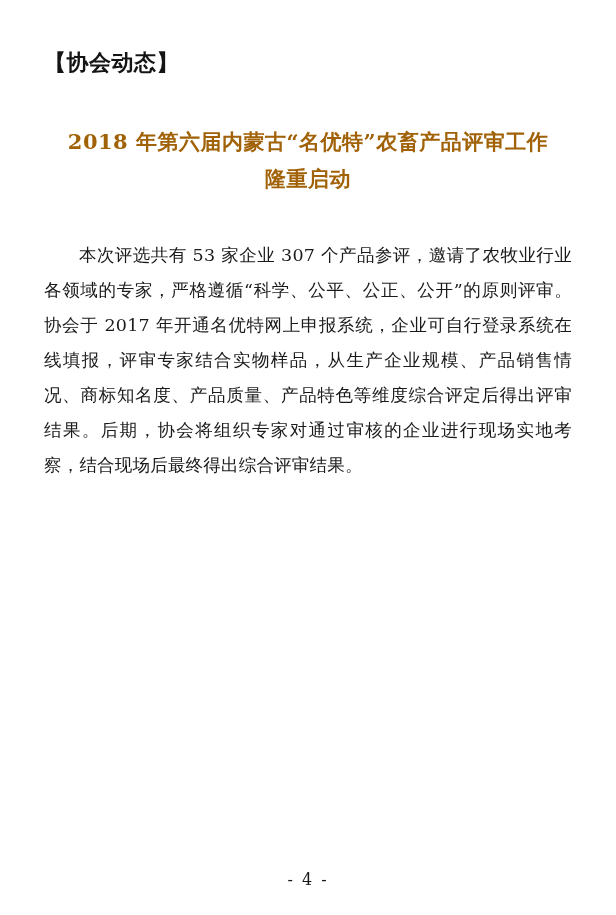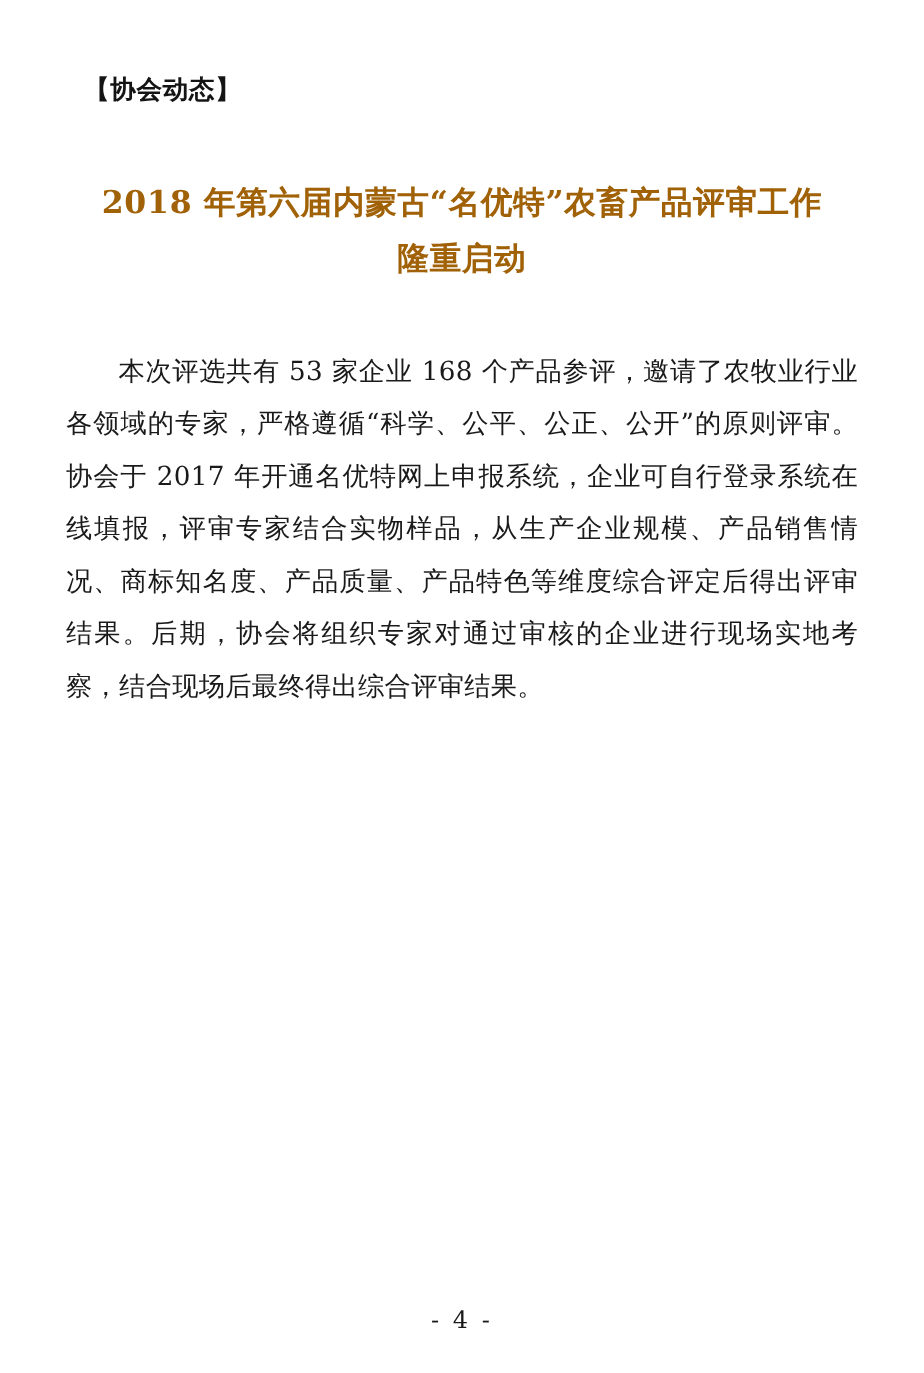--- a/index.html
+++ b/index.html
@@ -16,25 +16,25 @@
     overflow: hidden;
   }
   .page {
     width: 616px;
     height: 915px;
     box-sizing: border-box;
     padding: 40px 44px 0 44px;
     position: relative;
   }
   .section-tag {
-    font-size: 17px;
+    font-size: 22px;
     font-weight: bold;
     color: #141414;
     letter-spacing: 0.5px;
-    margin: 8px 0 0 12px;
+    margin: 8px 0 0 0;
     font-family: "DejaVu Serif", "Liberation Serif", serif;
   }
   .doc-title {
     margin: 46px 0 0 0;
     text-align: center;
     font-size: 21px;
     font-weight: bold;
     line-height: 1.75;
     letter-spacing: 0.5px;
     color: #a16207;
@@ -77,18 +77,18 @@
 <div class="page">
 
   <div class="section-tag">【协会动态】</div>
 
   <h1 class="doc-title">
     <span>2018 年第六届内蒙古“名优特”农畜产品评审工作</span>
     <span class="line2">隆重启动</span>
   </h1>
 
   <div class="body-block">
-    <p class="para">本次评选共有 53 家企业 168 个产品参评，邀请了农牧业行业各领域的专家，严格遵循“科学、公平、公正、公开”的原则评审。协会于 2017 年开通名优特网上申报系统，企业可自行登录系统在线填报，评审专家结合实物样品，从生产企业规模、产品销售情况、商标知名度、产品质量、产品特色等维度综合评定后得出评审结果。后期，协会将组织专家对通过审核的企业进行现场实地考察，结合现场后最终得出综合评审结果。</p>
+    <p class="para">本次评选共有 53 家企业 307 个产品参评，邀请了农牧业行业各领域的专家，严格遵循“科学、公平、公正、公开”的原则评审。协会于 2017 年开通名优特网上申报系统，企业可自行登录系统在线填报，评审专家结合实物样品，从生产企业规模、产品销售情况、商标知名度、产品质量、产品特色等维度综合评定后得出评审结果。后期，协会将组织专家对通过审核的企业进行现场实地考察，结合现场后最终得出综合评审结果。</p>
   </div>
 
   <div class="footer">- 4 -</div>
 
 </div>
 
 </body></html>

